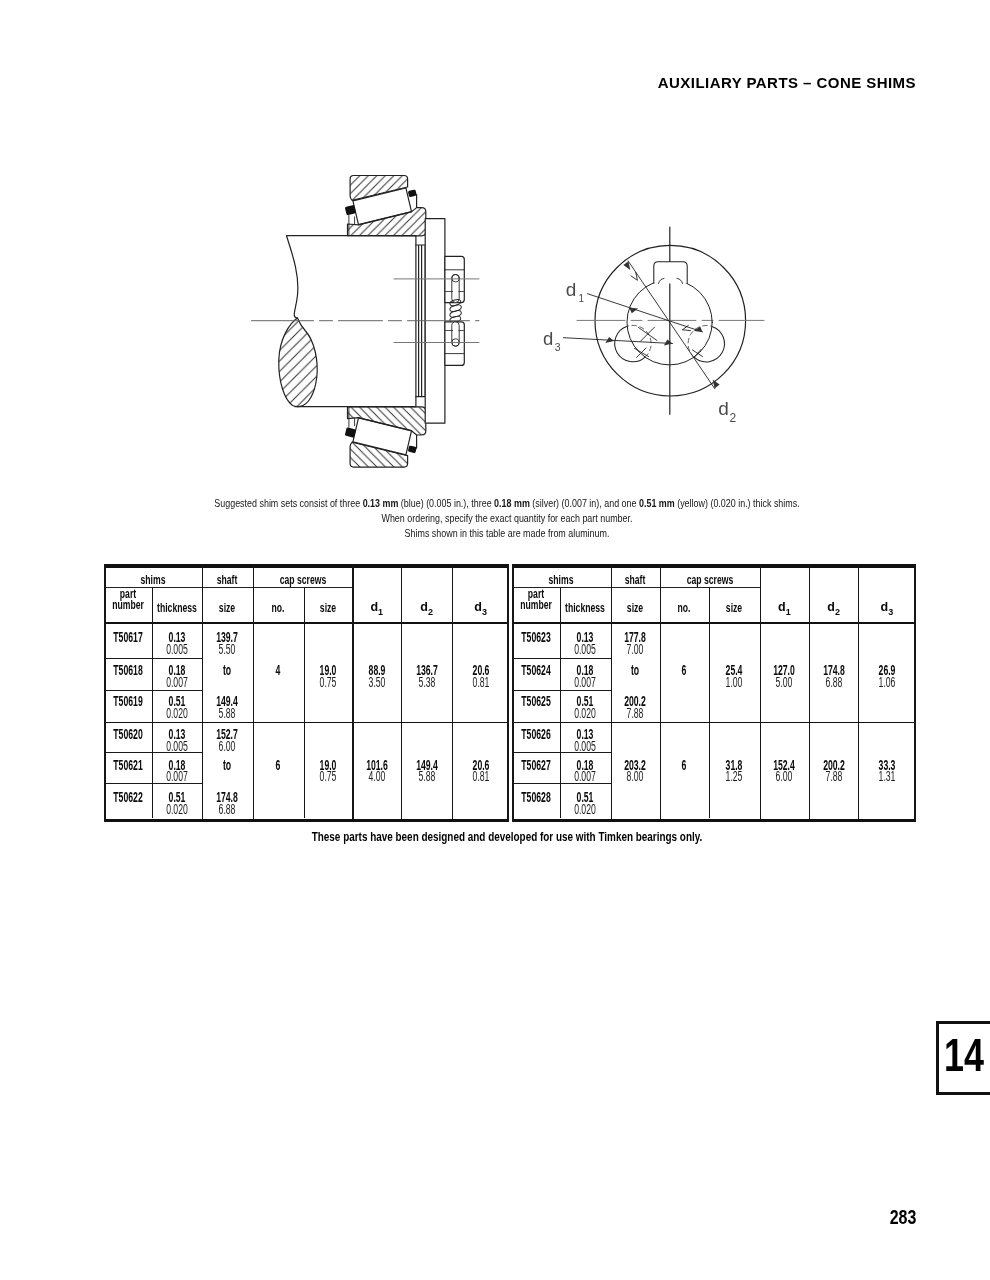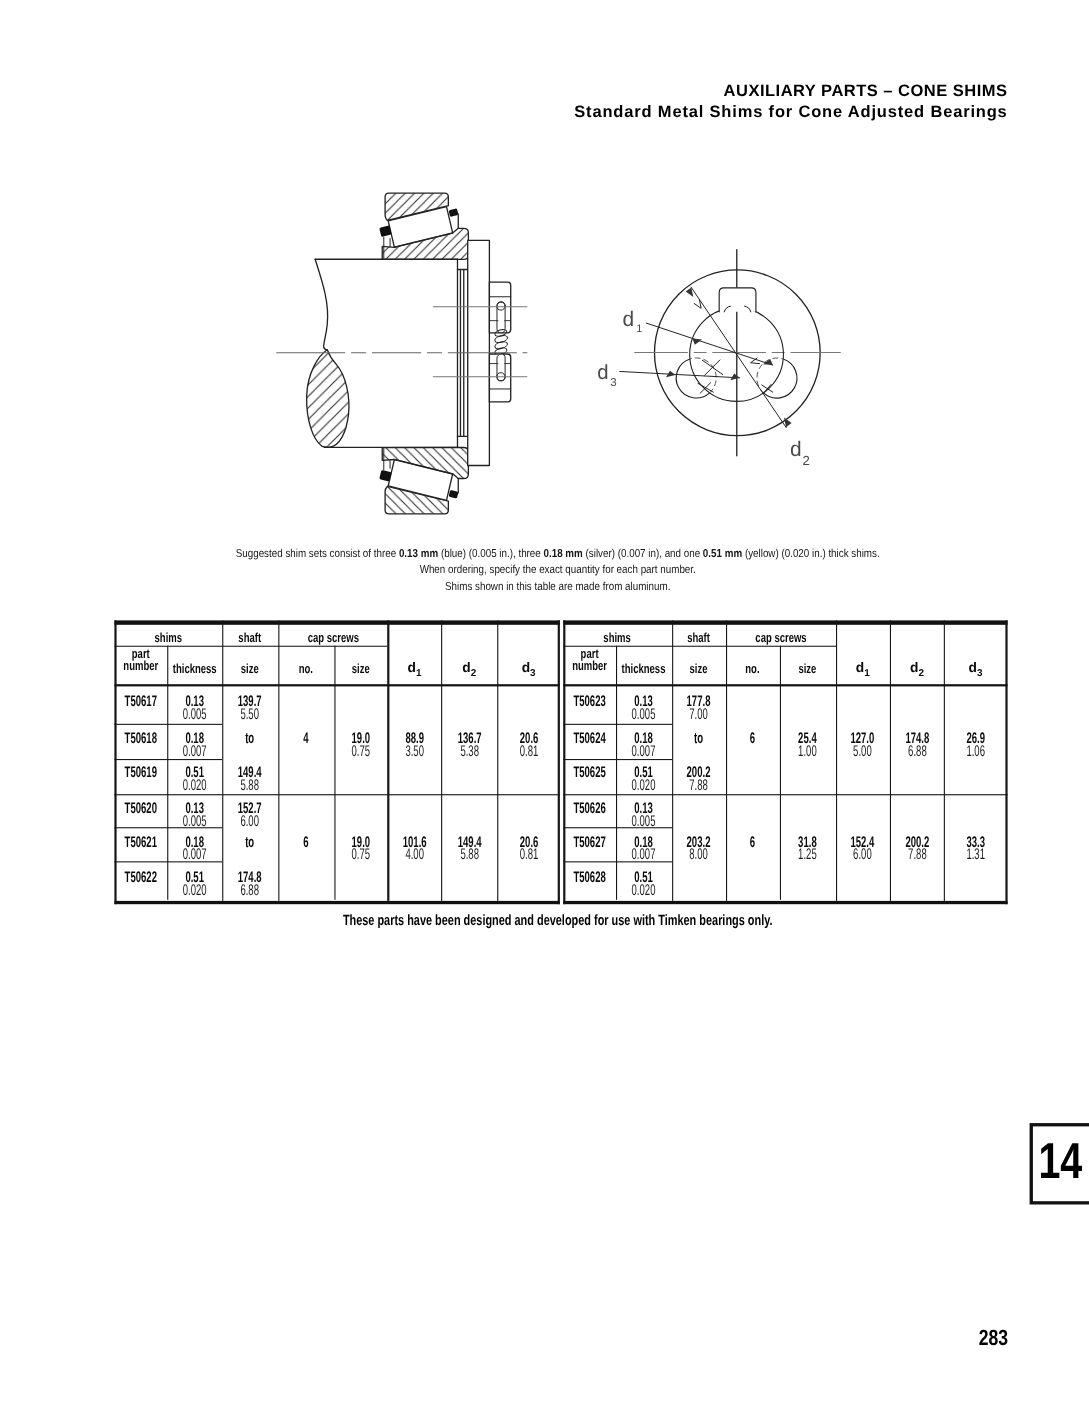--- a/index.html
+++ b/index.html
@@ -10,21 +10,20 @@
   .cap b{font-weight:bold;}
   .hl{position:absolute;text-align:center;font-weight:bold;font-size:12px;line-height:1;color:#0a0a0a;transform:scaleX(0.72);}
   .dc{position:absolute;text-align:center;font-size:14px;line-height:11.8px;color:#0a0a0a;transform:scaleX(0.62);}
 </style>
 </head>
 <body>
 <div id="page">
 
 <div class="hdr" style="top:74px;font-size:15px;letter-spacing:0.45px;">AUXILIARY PARTS – CONE SHIMS</div>
 
-<div class="hdr" style="top:92.5px;font-size:15px;letter-spacing:0.75px;">Standard Metal Shims for Cone Adjusted Bearings</div>
 
 <svg id="draw" style="position:absolute;left:0;top:0;" width="990" height="560" viewBox="0 0 990 560">
   <defs>
     <pattern id="hat" patternUnits="userSpaceOnUse" width="8.5" height="8.5">
       <path d="M-2,2 l4,-4 M0,8.5 L8.5,0 M6.5,10.5 l4,-4" stroke="#2e2e2e" stroke-width="1" fill="none"></path>
     </pattern>
     <pattern id="hat2" patternUnits="userSpaceOnUse" width="10.5" height="10.5">
       <path d="M-2,2 l4,-4 M0,10.5 L10.5,0 M8.5,12.5 l4,-4" stroke="#2e2e2e" stroke-width="1" fill="none"></path>
     </pattern>
   </defs>

